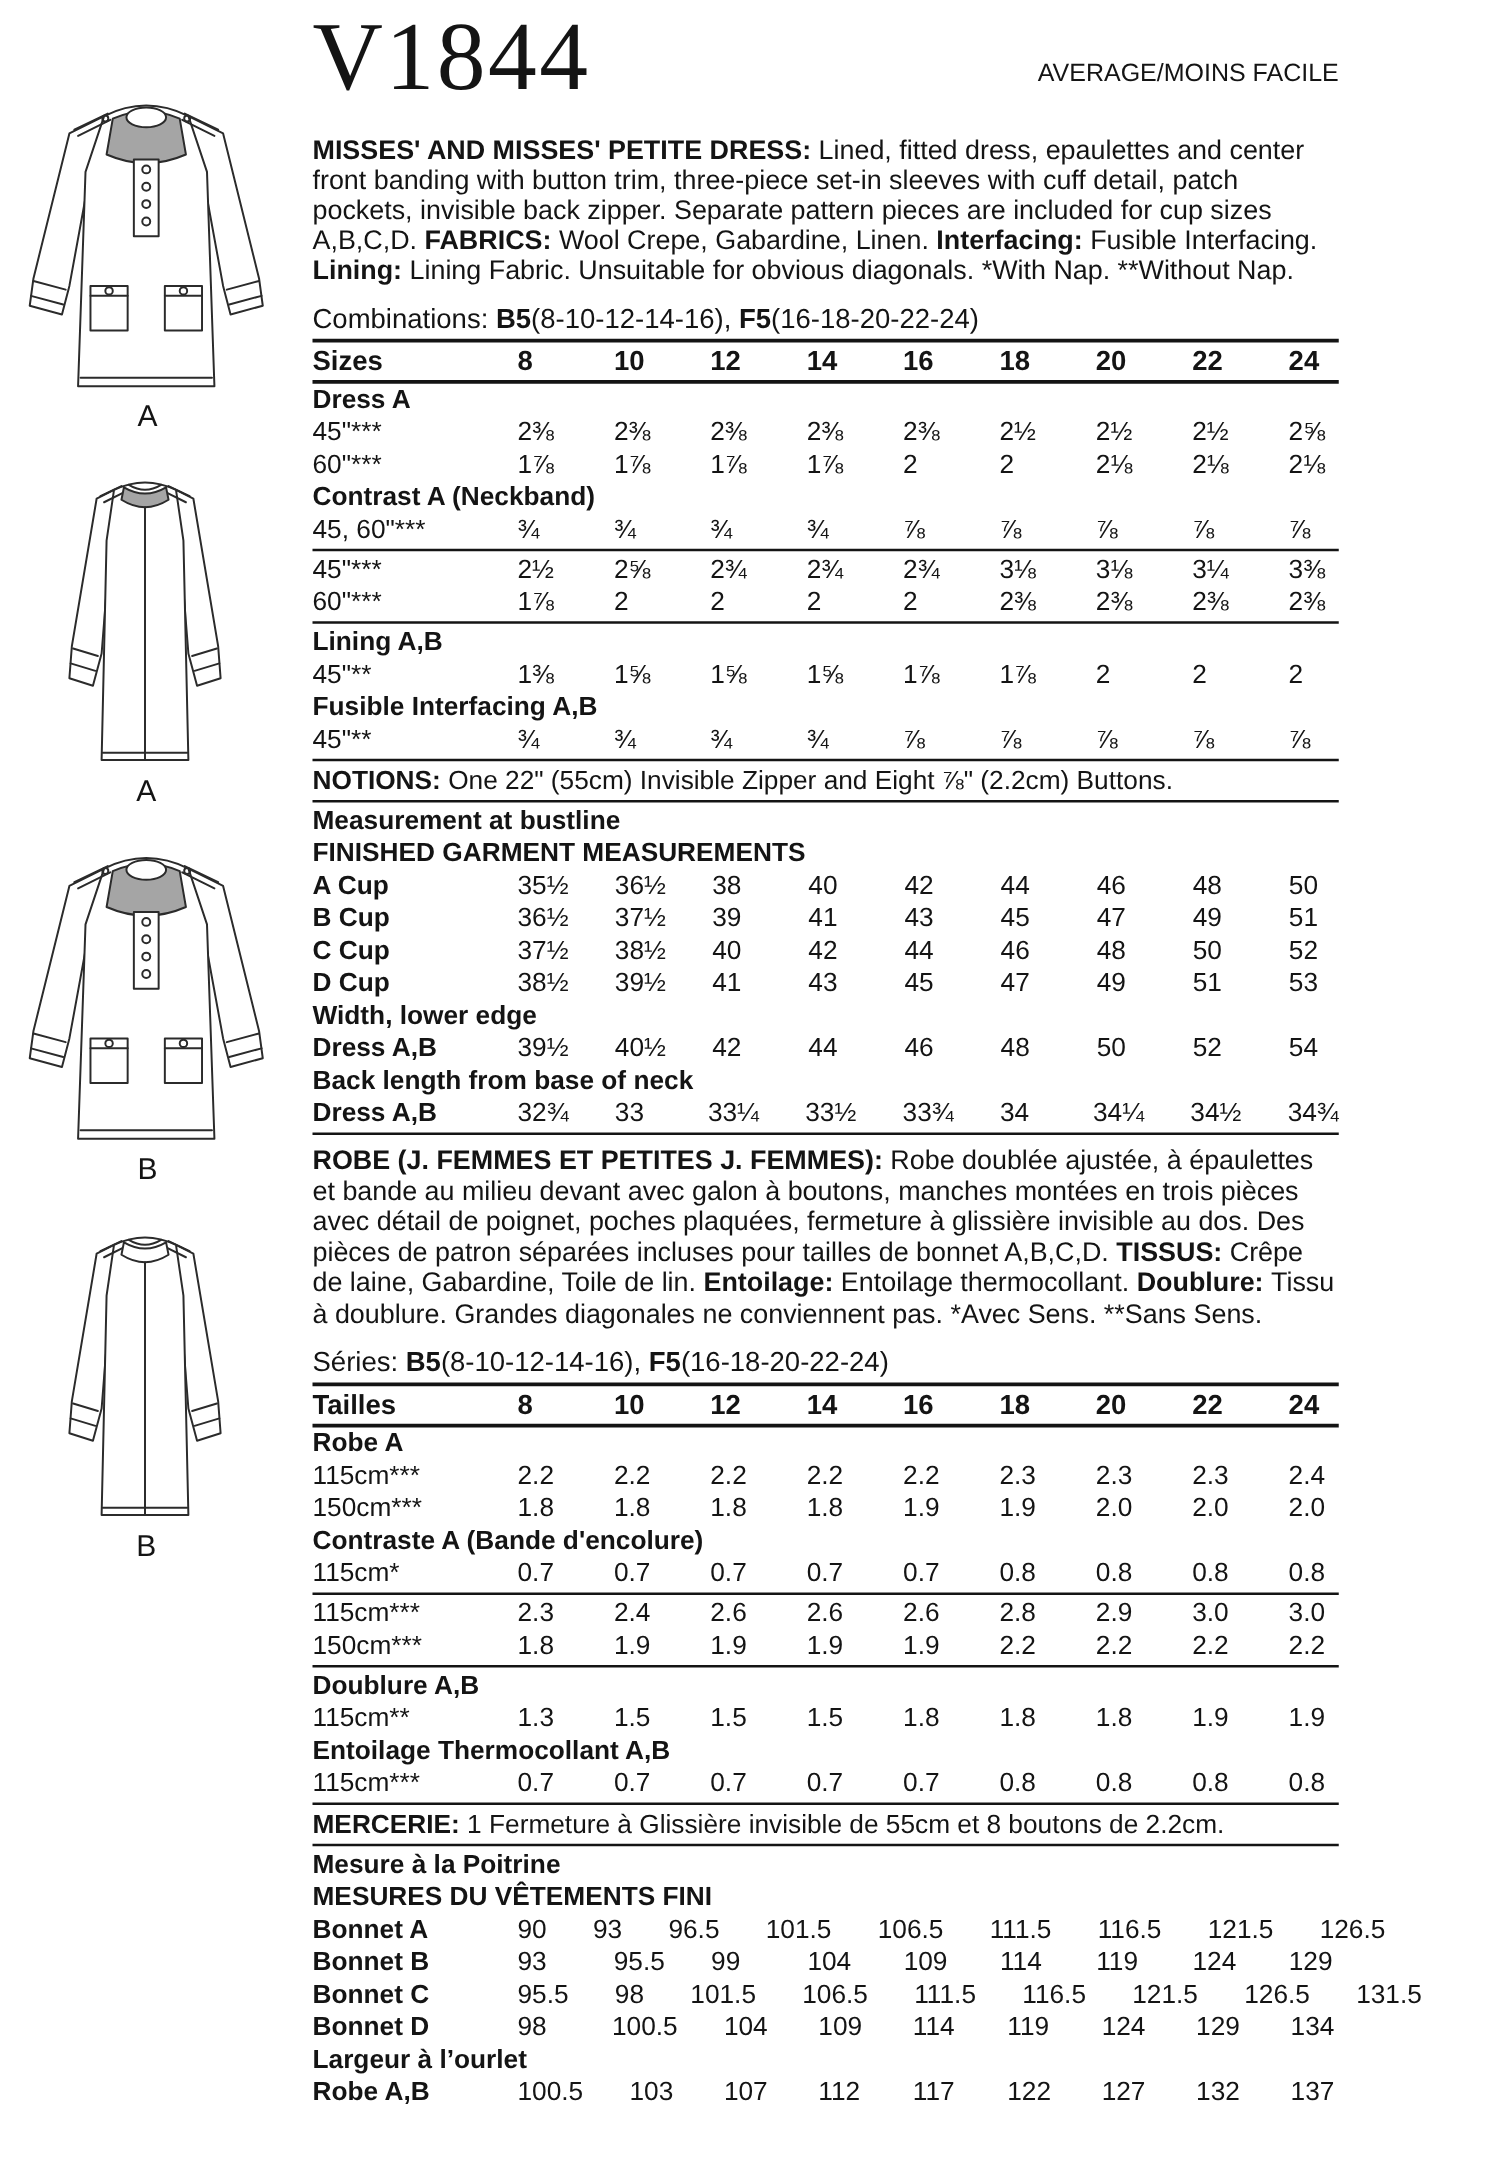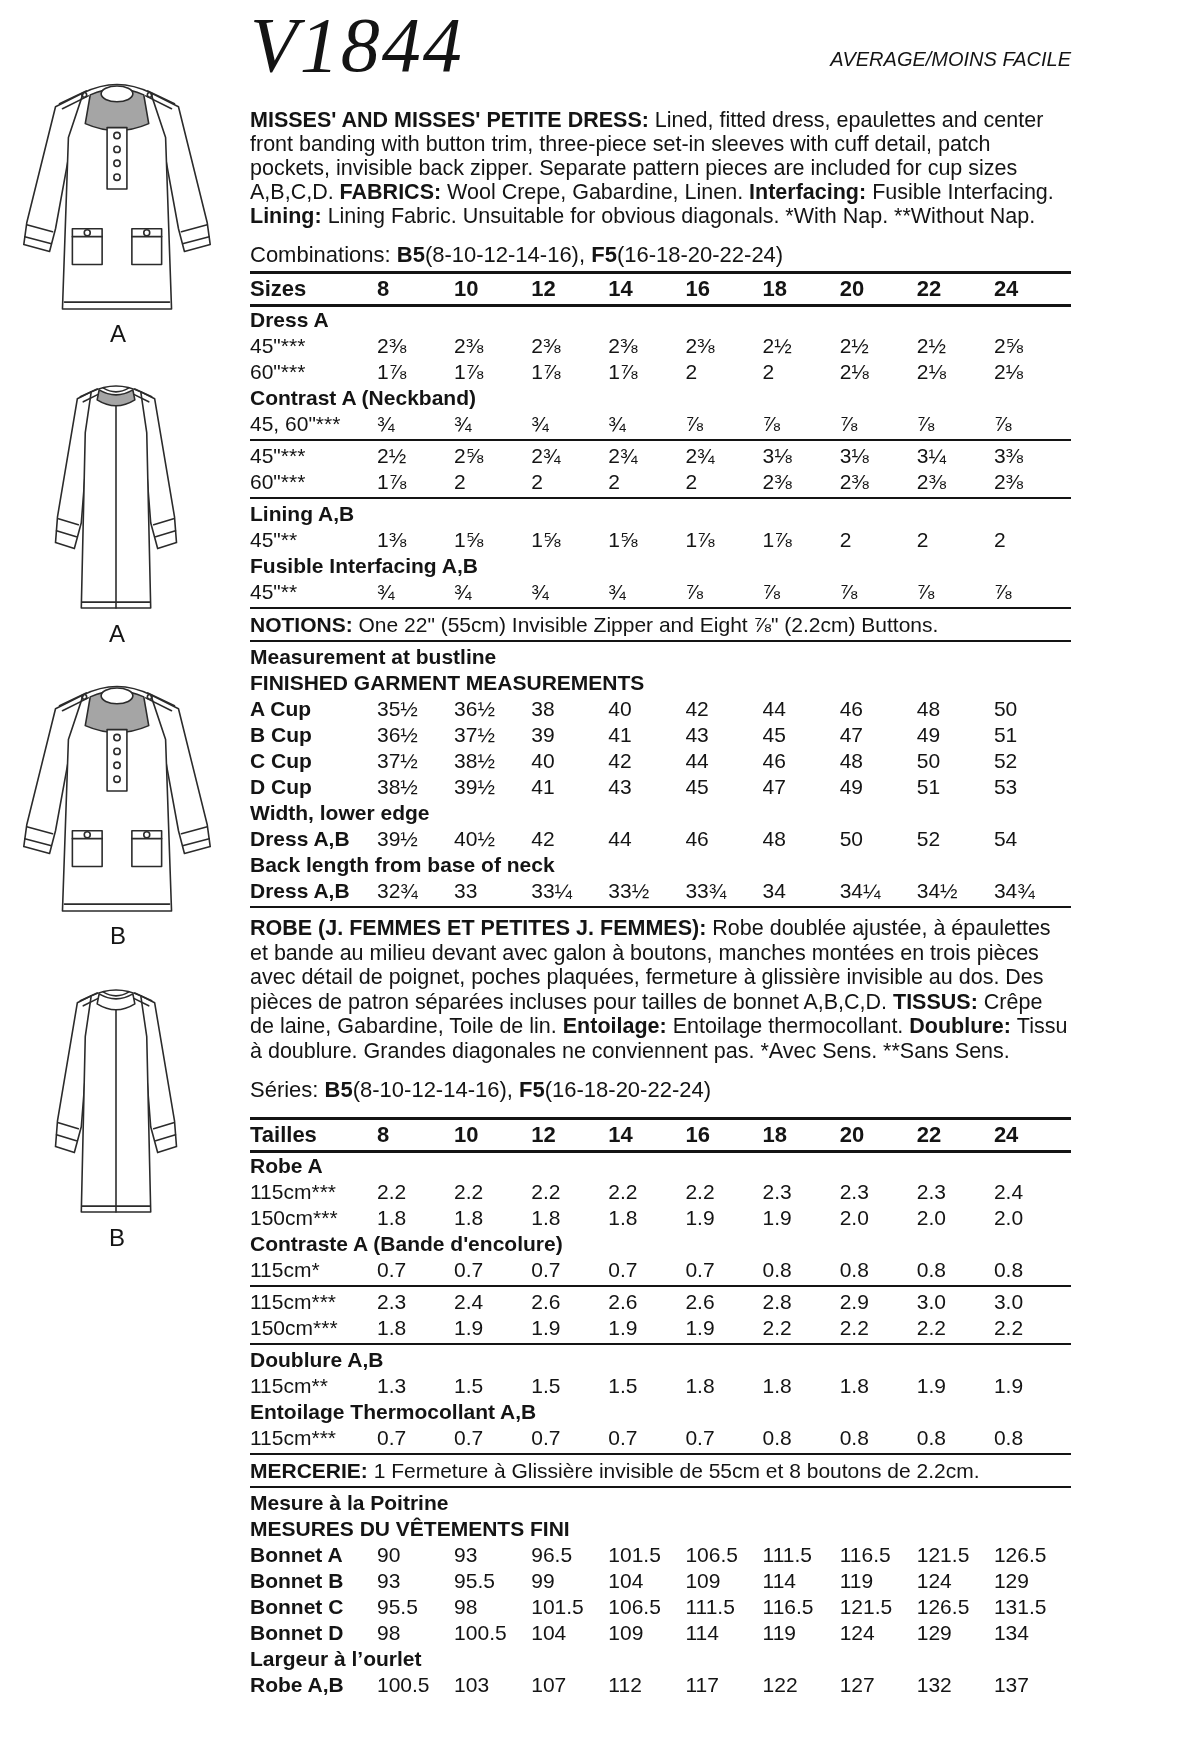--- a/index.html
+++ b/index.html
@@ -4,41 +4,41 @@
 <style>
   html,body{margin:0;padding:0;}
   body{
     width:1200px;height:1739px;position:relative;overflow:hidden;
     background:#ffffff;color:#141414;
     font-family:"Liberation Sans","DejaVu Sans",sans-serif;
   }
   .b{font-weight:bold;}
   
   .right-col{position:absolute;left:250px;top:12px;width:821px;}
-  .header-row{position:relative;height:90px;font-style:italic;}
+  .header-row{position:relative;height:90px;}
   .pattern-number{
     position:absolute;left:0;top:-10px;
     font-family:"Liberation Serif","DejaVu Serif",serif;
     font-size:78px;line-height:86px;font-weight:500;letter-spacing:2px;
   }
   .difficulty{position:absolute;right:0;top:36px;font-size:20px;letter-spacing:0px;}
   .desc{margin-top:6px;font-size:21.5px;line-height:24px;text-align:left;}
   .combos{margin-top:14px;font-size:22px;line-height:26px;padding-bottom:3px;}
   
   .ptable{width:821px;}
-  .thead,.trow{display:grid;grid-template-columns:127px repeat(9,1fr);align-items:center;}
+  .thead,.trow{display:grid;grid-template-columns:127px repeat(9,1fr);align-items:center;gap:37px;}
   .thead{border-top:3px solid #141414;border-bottom:3px solid #141414;height:30px;font-weight:bold;font-size:22px;}
   .trow{height:26px;font-size:21px;}
   .section-row{height:26px;line-height:26px;font-weight:bold;font-size:21px;}
   .note-row{height:27px;line-height:27px;font-size:21px;}
   .rule{height:0;border-top:2.5px solid #141414;margin:2px 0;}
   .tlabel{white-space:nowrap;}
   .tval{white-space:nowrap;}
   .fr-desc{margin-top:8px;font-size:21.5px;line-height:24.5px;}
-  .series{margin-top:14px;font-size:22px;line-height:26px;padding-bottom:14px;}
+  .series{margin-top:14px;font-size:22px;line-height:26px;padding-bottom:3px;}
   
   .views{position:absolute;left:0;top:0;width:250px;height:1739px;}
   .view{position:absolute;text-align:center;}
   .view svg{display:block;}
   .view-label{font-size:24px;margin-top:4px;}
 </style>
 </head>
 <body>
 
 <div class="views">

